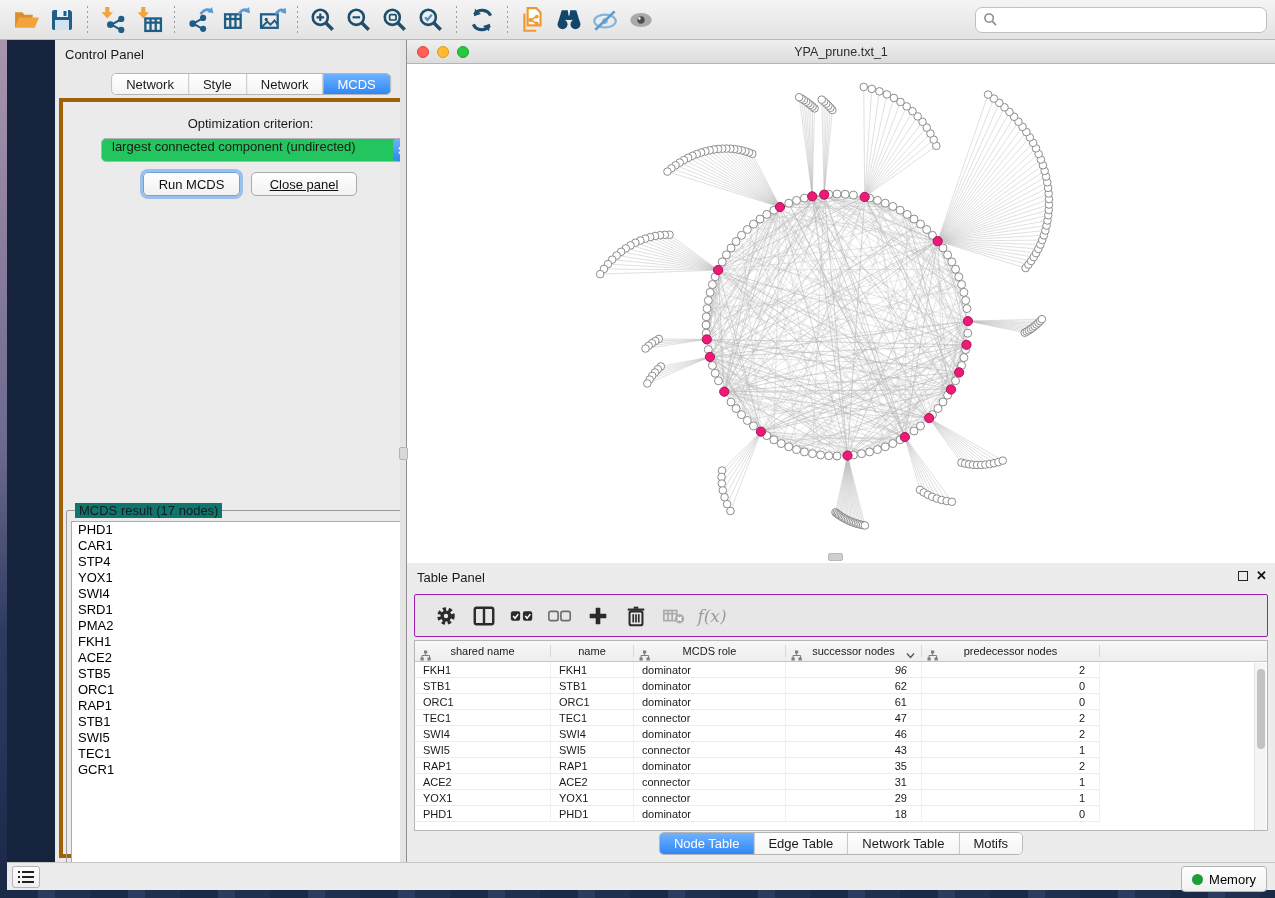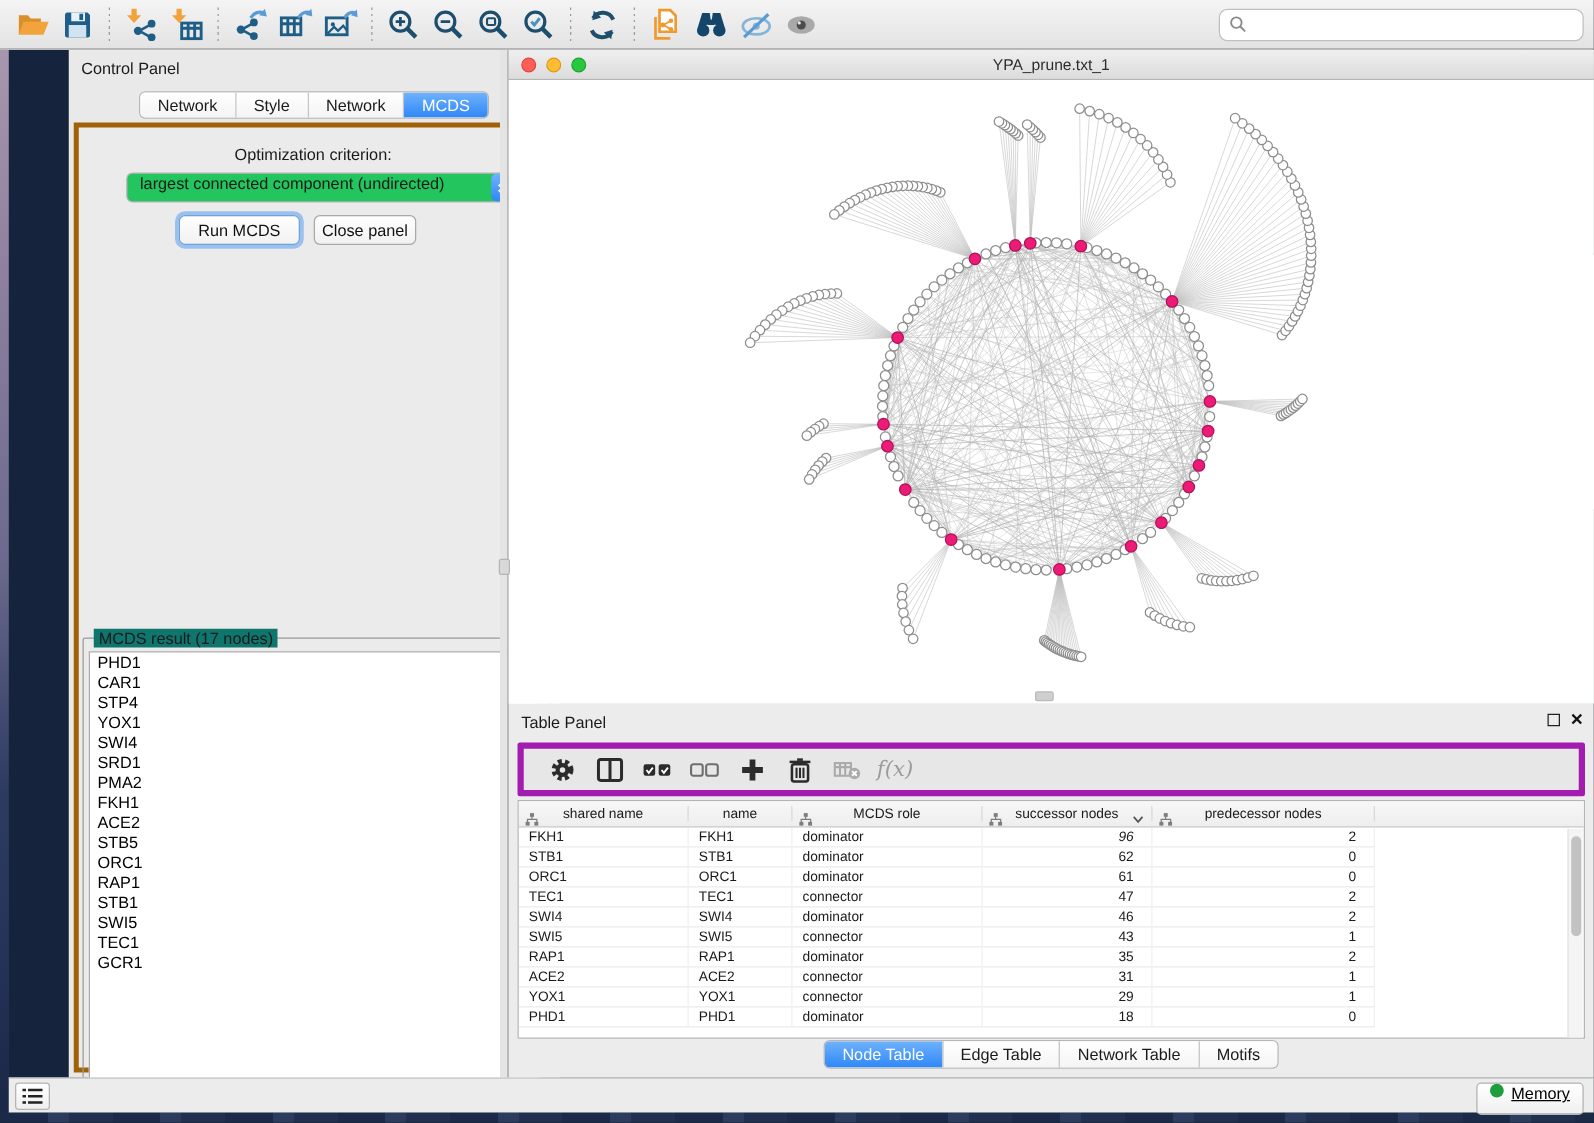--- a/index.html
+++ b/index.html
@@ -75,21 +75,21 @@
   .tl.red { left:10px; background:#ff5f57; border:0.5px solid #e0443e; }
   .tl.yellow { left:30px; background:#febc2e; border:0.5px solid #d89c21; }
   .tl.green { left:50px; background:#28c840; border:0.5px solid #1da32f; }
   .nw-title { position:absolute; width:100%; text-align:center; top:5px; font-size:12.5px; color:#2d2d2d; }
   .nw-canvas { position:absolute; left:0; top:24px; width:868px; height:499px; background:#fff; }
 
   
   .table-panel { position:absolute; left:407px; top:563px; width:868px; height:299px;
     background:#ececec; font-size:13px; color:#1a1a1a; }
   .tp-toolbar { position:absolute; left:7px; top:31px; width:854px; height:43px;
-    background:#e7e7e7; border:5px solid #a21caf; border-radius:2px; display:flex; align-items:center; padding-left:12px; }
+    background:#e7e7e7; border:1px solid #a21caf; border-radius:2px; display:flex; align-items:center; padding-left:12px; }
   .tp-ico { width:38px; height:36px; display:flex; align-items:center; justify-content:center; }
   .fx { font-family:"DejaVu Serif", serif; font-style:italic; font-size:17px; color:#9b9b9b; }
   .tp-table { position:absolute; left:7px; top:77px; width:854px; height:191px; background:#fff;
     border:1px solid #b5b5b5; overflow:hidden; }
   .thead { display:flex; height:21px; background:linear-gradient(#f7f7f7,#eeeeee); border-bottom:1px solid #c6c6c6;align-items:center; }
   .th { position:relative; display:flex; align-items:center; justify-content:center;
     border-right:1px solid #d8d8d8; font-size:11px; color:#1a1a1a; }
   .th .tree { position:absolute; left:5px; top:5px; }
   .th .sort { position:absolute; right:6px; top:7px; }
   .trow { display:flex; height:16px; }
@@ -103,21 +103,21 @@
     border:1px solid #b5b5b5; border-radius:5px; overflow:hidden; background:#fff; }
 
   
   .status-bar { position:absolute; left:7px; top:862px; width:1268px; height:28px;
     background:#ececec; border-top:1px solid #c4c4c4; }
   .sb-menu { position:absolute; left:5px; top:3px; width:28px; height:22px; background:linear-gradient(#fff,#efefef);
     border:1px solid #b4b4b4; border-radius:3px; display:flex; flex-direction:column; justify-content:center; gap:2.5px; padding:0 5px; }
   .sb-menu i { display:block; height:2.5px; background:#222;
     background:linear-gradient(90deg,#222 0 2.5px,transparent 2.5px 4.5px,#222 4.5px 100%); }
   .sb-mem { position:absolute; right:8px; top:3px; height:26px; padding:0 10px; background:linear-gradient(#fff,#f0f0f0);
-    border:1px solid #b4b4b4; border-radius:4px; display:flex; align-items:flex-start; gap:6px; font-size:13px;text-decoration:underline; }
+    border:1px solid #b4b4b4; border-radius:4px; display:flex; align-items:center; gap:6px; font-size:13px; }
   .mem-dot { width:11px; height:11px; border-radius:50%; background:#1d9e3c; }
 </style>
 </head>
 <body>
 
 <div class="screen">
 
   <div class="toolbar">
     <div class="tb-btn">
       <svg width="27" height="27" viewBox="0 0 26 26">
@@ -297,21 +297,21 @@
         <span class="combo-cap">
           <svg width="10" height="6" viewBox="0 0 10 6">
               <polyline points="1,5 5,1 9,5" fill="none" stroke="#fff" stroke-width="1.8"></polyline>
             </svg>
           <svg width="10" height="6" viewBox="0 0 10 6">
               <polyline points="1,1 5,5 9,1" fill="none" stroke="#fff" stroke-width="1.8"></polyline>
             </svg>
         </span>
       </div>
       <div class="btn focus" style="left:80px; width:97px;">Run MCDS</div>
-      <div class="btn" style="left:188px; width:82px;">Close panel</div>
+      <div class="btn" style="left:188px; width:106px;text-decoration:underline;">Close panel</div>
       <div class="fieldset">
         <span class="fieldset-legend">MCDS result (17 nodes)</span>
         <div class="mcds-list" id="mcds-list">
             <div class="mcds-item">PHD1</div>
             <div class="mcds-item">CAR1</div>
             <div class="mcds-item">STP4</div>
             <div class="mcds-item">YOX1</div>
             <div class="mcds-item">SWI4</div>
             <div class="mcds-item">SRD1</div>
             <div class="mcds-item">PMA2</div>

